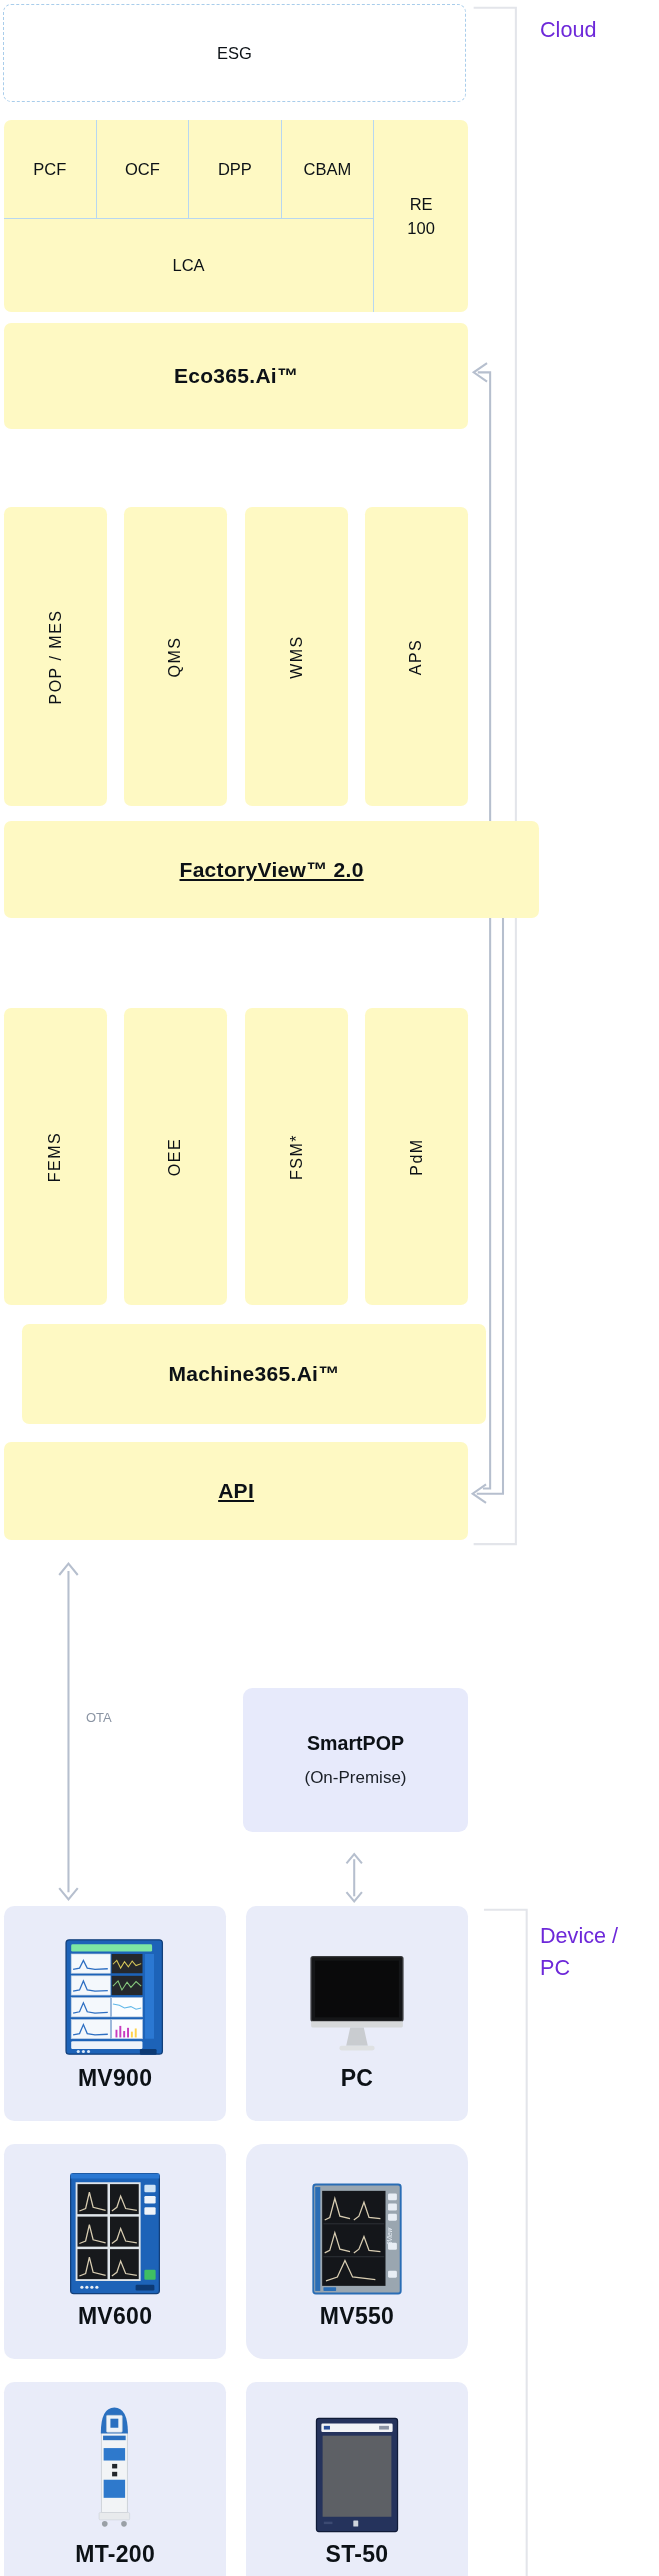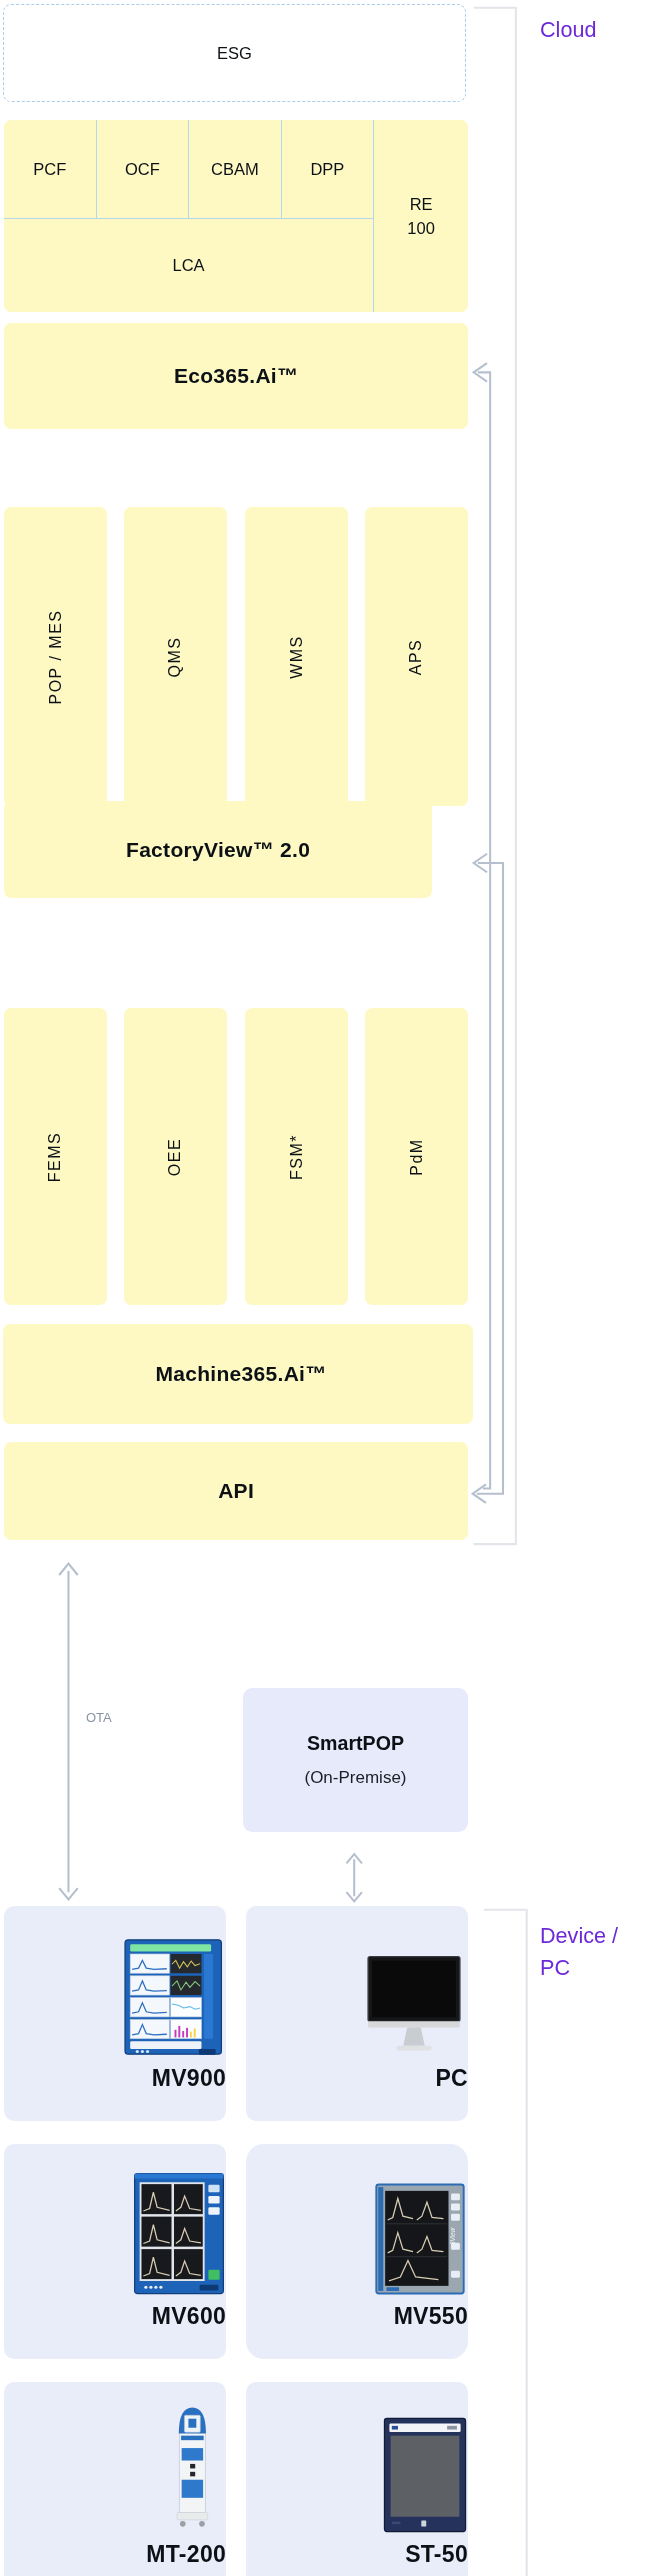--- a/index.html
+++ b/index.html
@@ -22,21 +22,21 @@
   .c-divider-r{border-right:1px solid #b7d7f1;}
   .c-divider-b{border-bottom:1px solid #b7d7f1;}
   .re-cell{grid-row:1 / span 2;grid-column:5;}
   .re-inner{max-width:43px;text-align:center;line-height:24px;}
   .lca-cell{grid-column:1 / span 4;grid-row:2;}
 
   .vbox{width:103px;height:299px;}
   .mbox{width:103px;height:297px;}
 
   .card{background:#e9ecf9;border-radius:10.3px;width:222px;height:215px;
-    display:flex;flex-direction:column;align-items:flex-end;}
+    display:flex;flex-direction:column;align-items:center;}
   .card .art{height:130px;margin-top:21.6px;display:flex;align-items:flex-end;justify-content:center;}
   .card .cname{margin-top:7.2px;font-size:23px;font-weight:700;letter-spacing:0.3px;}
 
   .smartpop{left:243px;top:1688px;width:225px;height:144px;background:#e7eafb;border-radius:9.3px;
     display:flex;flex-direction:column;align-items:center;justify-content:center;gap:13.4px;}
   .smartpop .t{font-size:19.6px;font-weight:700;}
   .smartpop .s{font-size:17px;font-weight:400;color:#1a1f26;}
 
   .ota-label{color:#8a94a3;font-size:13px;font-weight:400;}
 
@@ -87,24 +87,24 @@
   </div>
 
   <div class="abs bluebox compliance">
     <div class="cell c-divider-r c-divider-b">
       <span class="smalllabel">PCF</span>
     </div>
     <div class="cell c-divider-r c-divider-b">
       <span class="smalllabel">OCF</span>
     </div>
     <div class="cell c-divider-r c-divider-b">
+      <span class="smalllabel">DPP</span>
+    </div>
+    <div class="cell c-divider-r c-divider-b">
       <span class="smalllabel">CBAM</span>
-    </div>
-    <div class="cell c-divider-r c-divider-b">
-      <span class="smalllabel">DPP</span>
     </div>
     <div class="cell re-cell">
       <span class="smalllabel re-inner">RE 100</span>
     </div>
     <div class="cell lca-cell c-divider-r">
       <span class="smalllabel">LCA</span>
     </div>
   </div>
 
   <div class="abs bluebox center" style="left:4.1px;top:323px;width:464px;height:106px;text-align:center;">
@@ -117,42 +117,42 @@
   <div class="abs bluebox vbox center" style="left:124px;top:507px;">
     <span class="rot">QMS</span>
   </div>
   <div class="abs bluebox vbox center" style="left:245px;top:507px;">
     <span class="rot">WMS</span>
   </div>
   <div class="abs bluebox vbox center" style="left:365px;top:507px;">
     <span class="rot">APS</span>
   </div>
 
-  <div class="abs bluebox center" style="left:4.1px;top:801px;width:428px;height:97px;">
+  <div class="abs bluebox center" style="left:4.1px;top:821px;width:535px;height:97px;text-decoration:underline;">
     <span class="biglabel">FactoryView™ 2.0</span>
   </div>
 
   <div class="abs bluebox mbox center" style="left:4.1px;top:1008px;">
     <span class="rot">FEMS</span>
   </div>
   <div class="abs bluebox mbox center" style="left:124px;top:1008px;">
     <span class="rot">OEE</span>
   </div>
   <div class="abs bluebox mbox center" style="left:245px;top:1008px;">
     <span class="rot">FSM*</span>
   </div>
   <div class="abs bluebox mbox center" style="left:365px;top:1008px;">
     <span class="rot">PdM</span>
   </div>
 
-  <div class="abs bluebox center" style="left:3px;top:1324px;width:464px;height:100px;padding-left:6px;">
+  <div class="abs bluebox center" style="left:22px;top:1324px;width:464px;height:100px;">
     <span class="biglabel">Machine365.Ai™</span>
   </div>
 
-  <div class="abs bluebox center" style="left:4.1px;top:1442px;width:464px;height:98px;">
+  <div class="abs bluebox center" style="left:4.1px;top:1442px;width:464px;height:98px;text-decoration:underline;">
     <span class="biglabel">API</span>
   </div>
 
   <div class="abs ota-label" style="left:86px;top:1710px;">OTA</div>
 
   <div class="abs smartpop">
     <div class="t">SmartPOP</div>
     <div class="s">(On-Premise)</div>
   </div>
 

